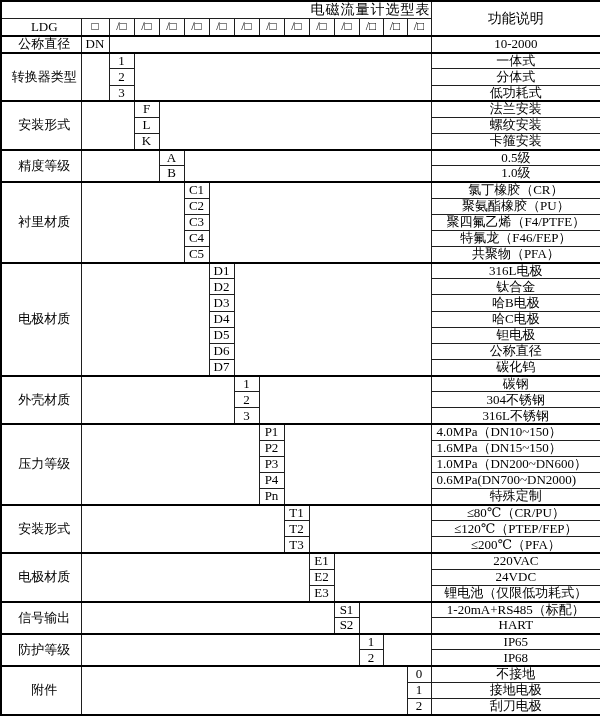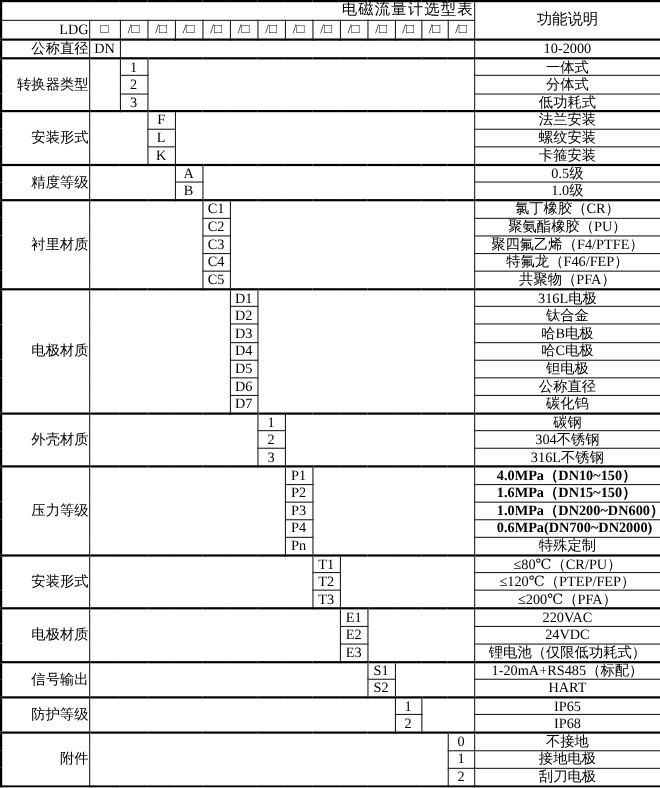--- a/index.html
+++ b/index.html
@@ -15,24 +15,24 @@
     border:1px solid #1f1f1f;
     padding:0;margin:0;
     font-size:13px;line-height:1.1;
     text-align:center;vertical-align:middle;
     overflow:hidden;white-space:nowrap;
   }
   tr{height:16px;}
   tr.title-row{height:17px;}
   tr.ldg-row{height:18px;}
   tr.gs td{border-top:2px solid #000;}
-  td.cat{text-align:right;padding-left:6px;}
+  td.cat{text-align:center;padding-left:6px;}
   td.title{font-size:14px;letter-spacing:1px;text-align:right;}
   td.desc-head{font-size:14px;}
-  td.left-desc{text-align:left;padding-left:20px;font-weight:bold;}
+  td.left-desc{text-align:left;padding-left:5px;}
   td.box{font-size:12px;}
 </style>
 </head>
 <body>
 
 <table>
   <colgroup>
     <col style="width:80px">
       <col style="width:28px">
     <col style="width:25px">

